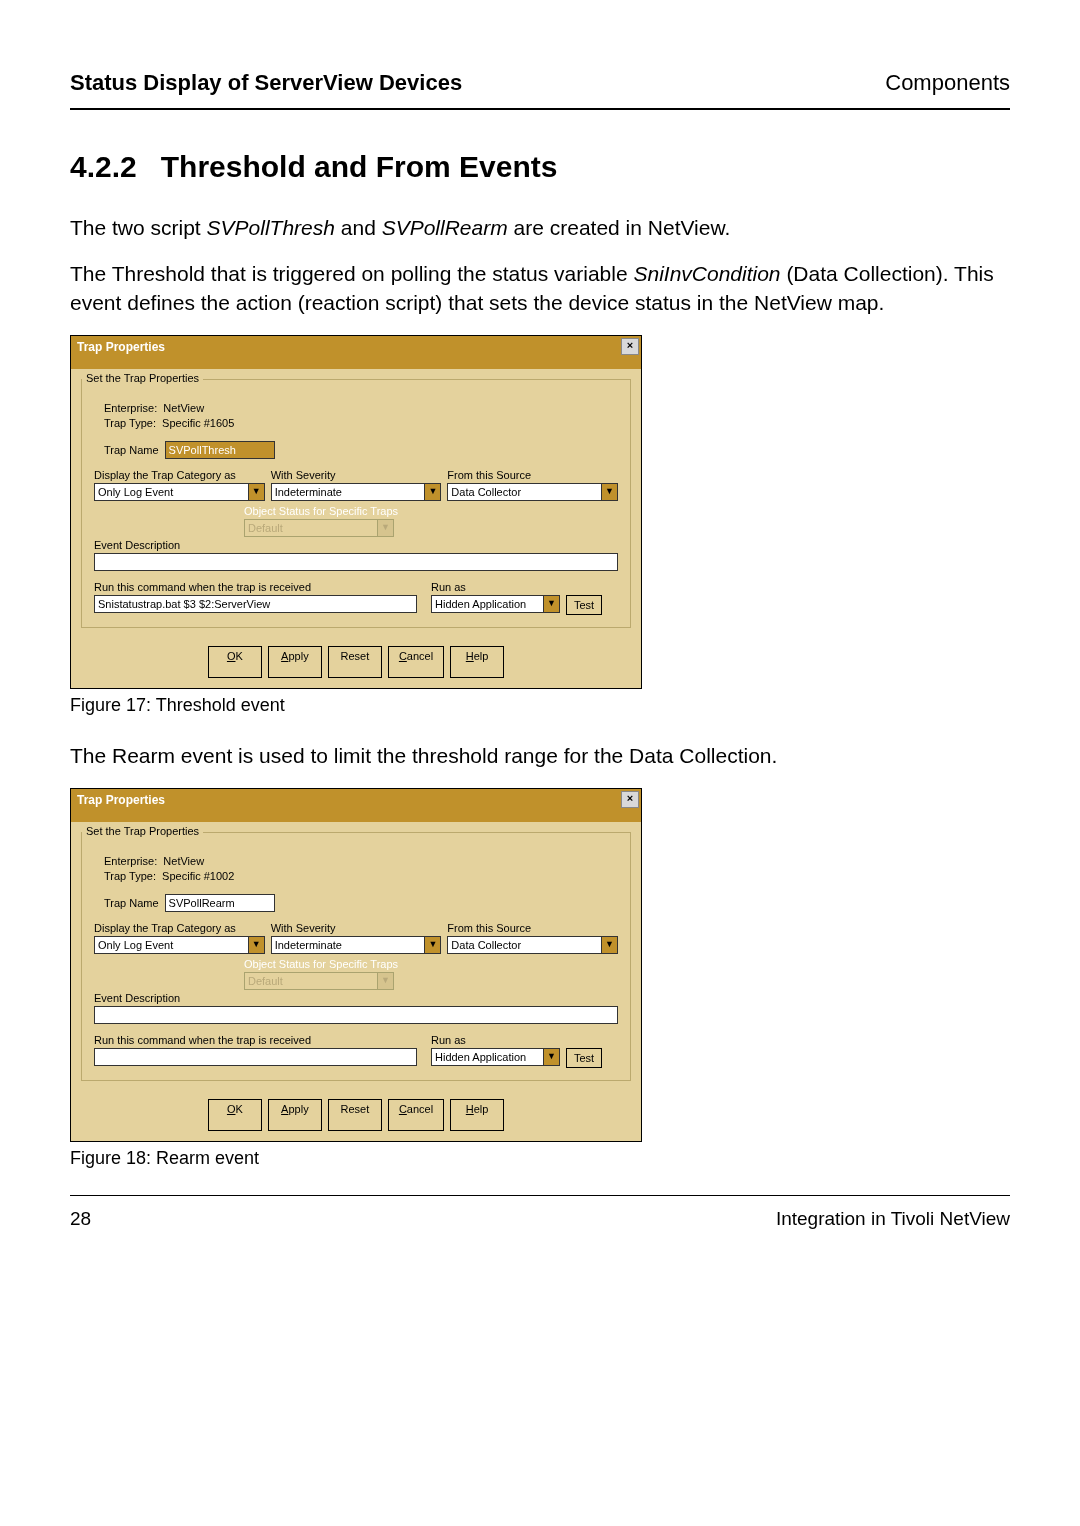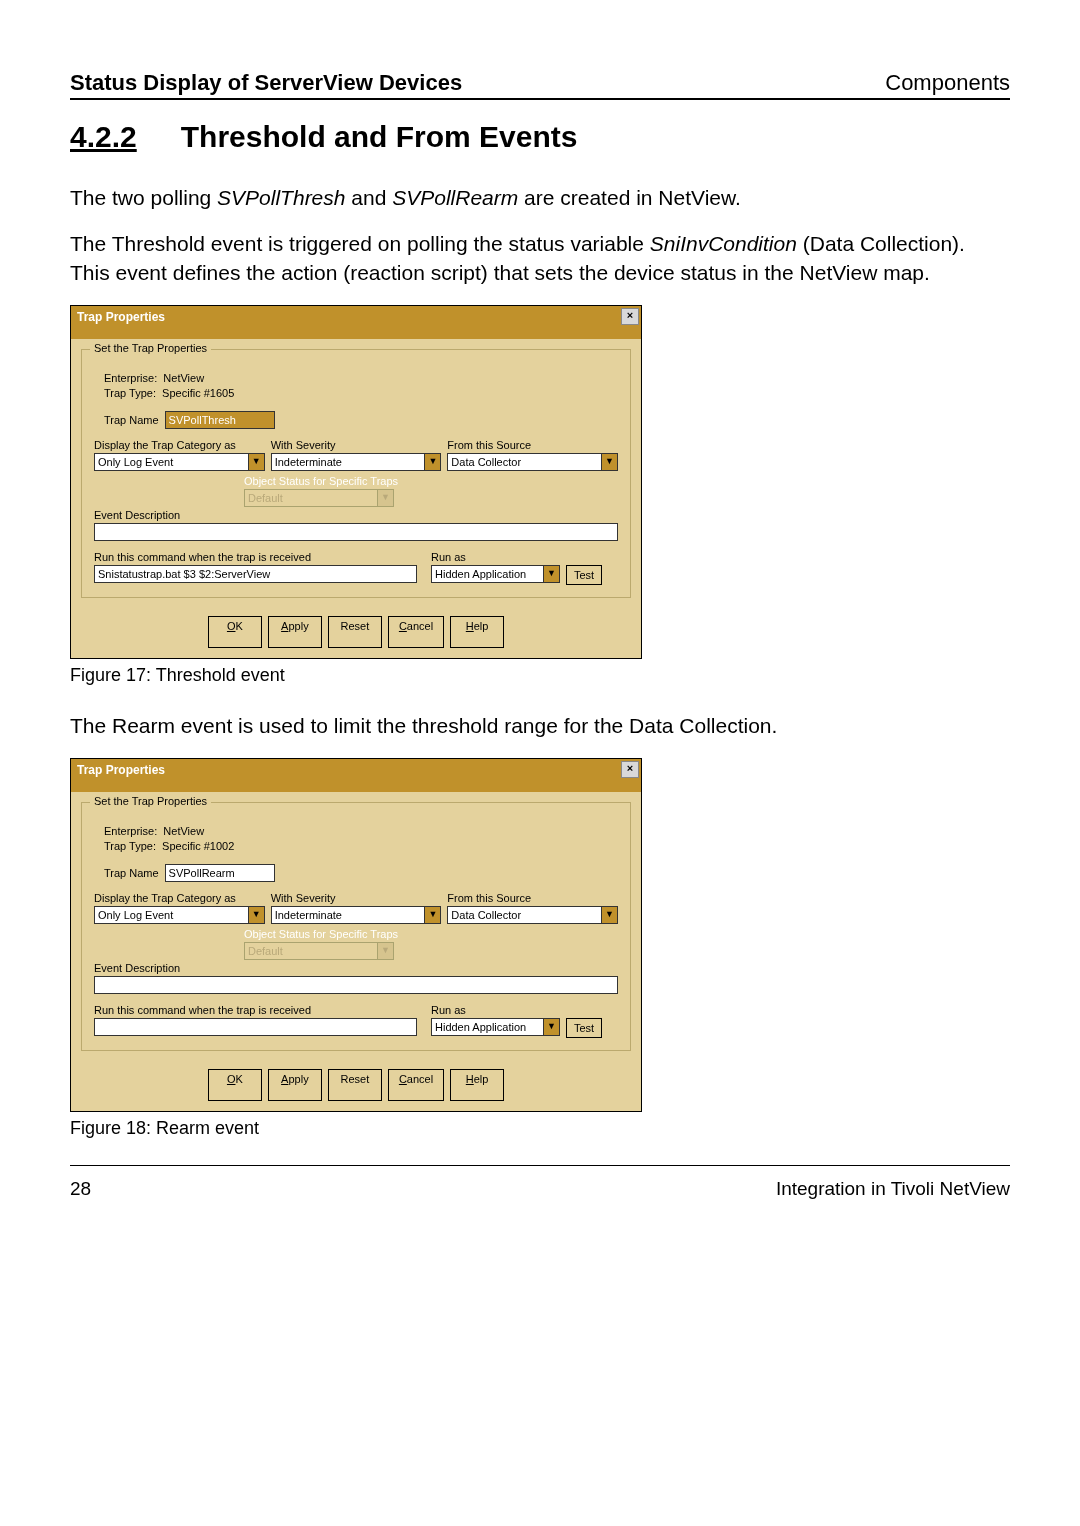--- a/index.html
+++ b/index.html
@@ -10,38 +10,37 @@
     width: 1080px;
   }
   .page {
     padding: 70px 70px 40px 70px;
   }
   .header-row {
     display: flex;
     justify-content: space-between;
     align-items: baseline;
     border-bottom: 2px solid #000;
-    padding-bottom: 2px;
-    margin-bottom: 20px;
+    padding-bottom: 12px;
+    margin-bottom: 40px;
   }
   .header-left {
     font-weight: bold;
     font-size: 22px;
   }
   .header-right {
     font-size: 22px;
   }
   .section-heading {
     font-weight: bold;
     font-size: 30px;
     margin-bottom: 30px;
   }
   .section-number {
-    margin-right: 44px;
-    text-decoration: underline;
+    margin-right: 24px;
   }
   .body-text {
     font-size: 21px;
     line-height: 1.35;
     margin-bottom: 18px;
   }
   .italic { font-style: italic; }
   .figure-caption {
     font-size: 18px;
     margin-top: 6px;
@@ -81,21 +80,21 @@
   }
   .groupbox {
     margin: 8px 10px 10px 10px;
     border: 1px solid #bba96e;
     position: relative;
     padding: 22px 12px 12px 12px;
   }
   .groupbox-legend {
     position: absolute;
     top: -8px;
-    left: 8px;
+    left: 0;
     background: #e4d29d;
     padding: 0 4px;
     font-size: 11px;
   }
   .lbl { margin-bottom: 2px; }
   .row { display: flex; align-items: flex-start; }
   .col { display: flex; flex-direction: column; }
   .field-group { margin-bottom: 10px; }
   .triple-cols {
     display: flex;
@@ -188,25 +187,25 @@
   <div class="header-row">
     <div class="header-left">Status Display of ServerView Devices</div>
     <div class="header-right">Components</div>
   </div>
 
   <div class="section-heading">
     <span class="section-number">4.2.2</span><span>Threshold and From Events</span>
   </div>
 
   <div class="body-text">
-    <span>The two polling </span><span class="italic">SVPollThresh</span><span> and </span><span class="italic">SVPollRearm</span><span> are created in NetView.</span>
+    <span>The two script </span><span class="italic">SVPollThresh</span><span> and </span><span class="italic">SVPollRearm</span><span> are created in NetView.</span>
   </div>
 
   <div class="body-text">
-    <span>The Threshold event is triggered on polling the status variable </span><span class="italic">SniInvCondition</span><span> (Data Collection). This event defines the action (reaction script) that sets the device status in the NetView map.</span>
+    <span>The Threshold that is triggered on polling the status variable </span><span class="italic">SniInvCondition</span><span> (Data Collection). This event defines the action (reaction script) that sets the device status in the NetView map.</span>
   </div>
 
   <div class="dialog">
     <div class="titlebar">
       <span>Trap Properties</span>
       <span class="close-btn">×</span>
     </div>
     <div style="padding:2px 0 0 0;">
       <div class="groupbox">
         <div class="groupbox-legend">Set the Trap Properties</div>

